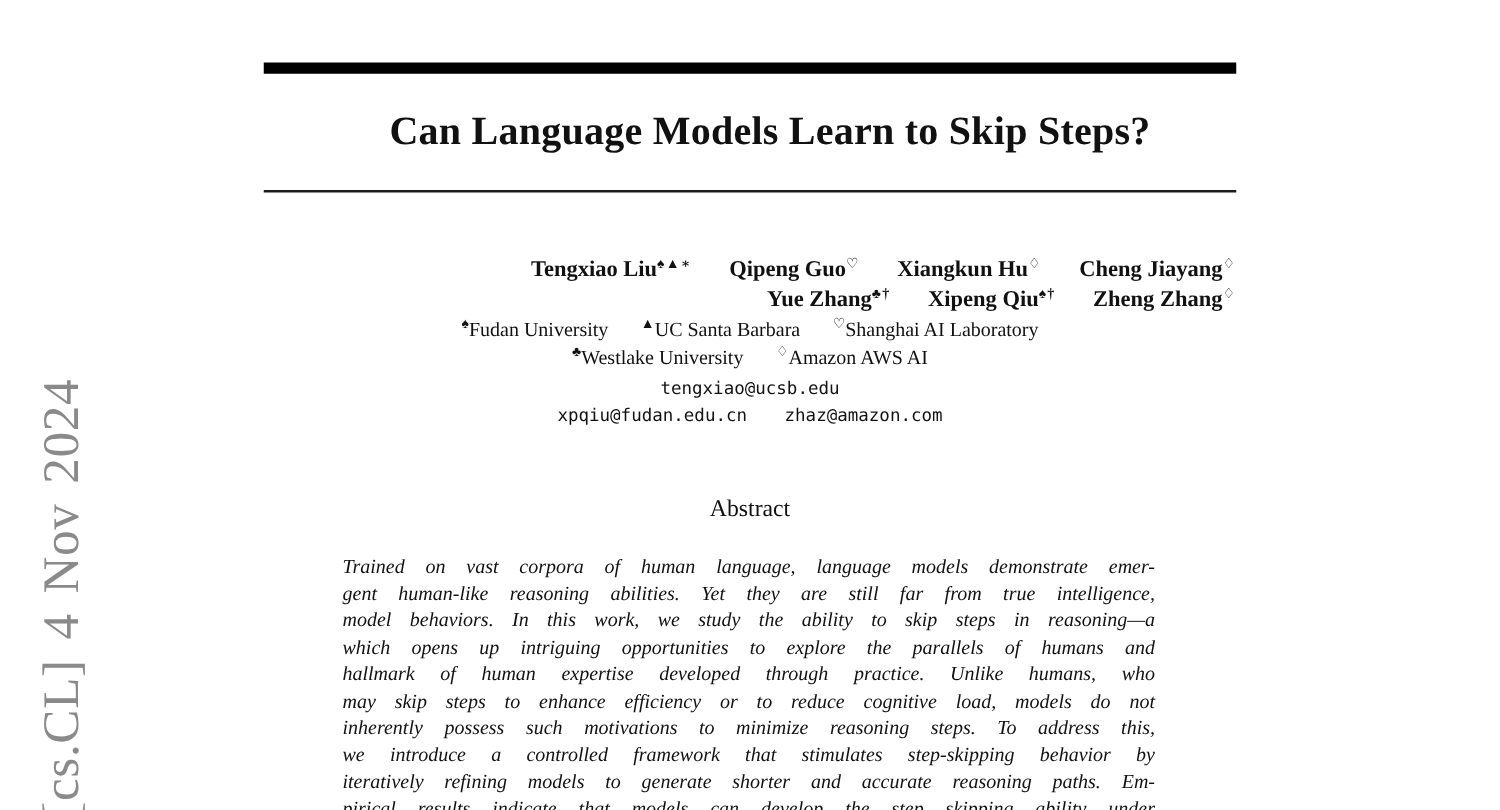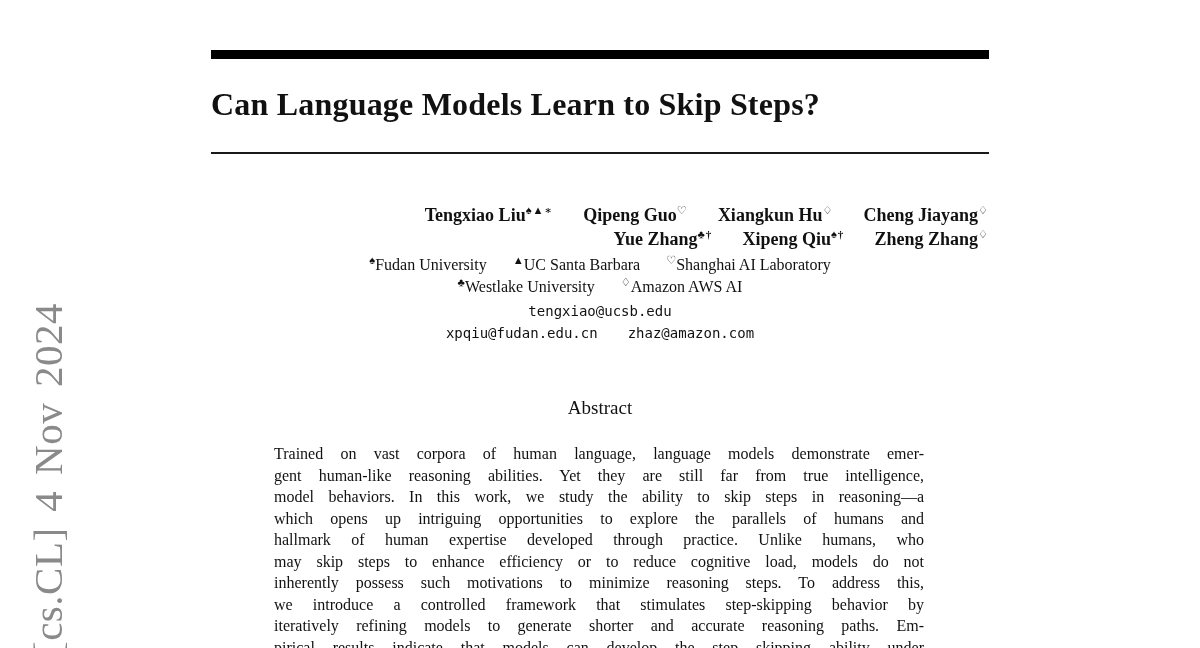--- a/index.html
+++ b/index.html
@@ -38,23 +38,23 @@
   .rule-thin {
     position: absolute;
     left: 211px; top: 152px;
     width: 778px; height: 2px;
     background: #1a1a1a;
   }
 
   
   .paper-title {
     position: absolute;
-    left: 211px; top: 86px;
+    left: 227px; top: 86px;
     width: 778px;
-    text-align: left;
+    text-align: center;
     font-size: 32px;
     font-weight: bold;
     letter-spacing: 0.2px;
   }
 
   
   .authors-line {
     position: absolute;
     left: 211px;
     width: 778px;
@@ -121,20 +121,21 @@
     position: absolute;
     left: 274px; top: 443px;
     width: 650px;
     font-size: 16px;
     line-height: 21.5px;
   }
   .abstract-line {
     text-align: justify;
     text-align-last: justify;
     white-space: normal;
+    font-style: italic;
   }
 </style>
 </head>
 <body>
 
 <div id="page">
 
   <div class="arxiv-stamp">[cs.CL] 4 Nov 2024</div>
 
   <div class="rule-thick"></div>

